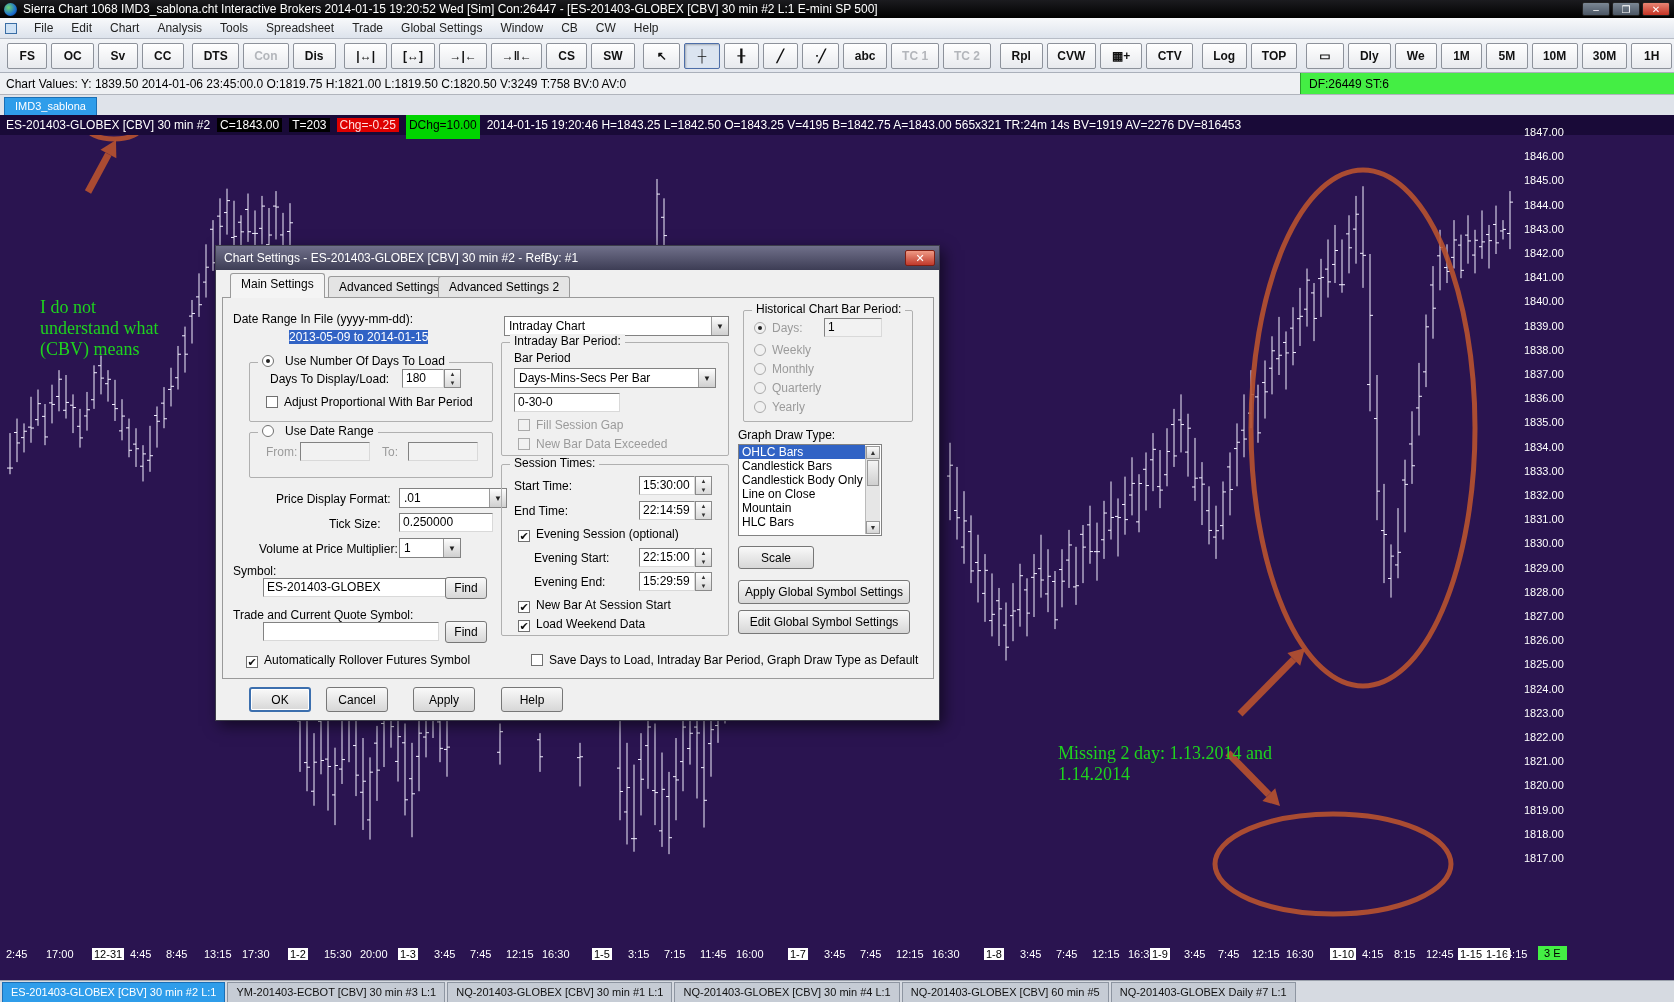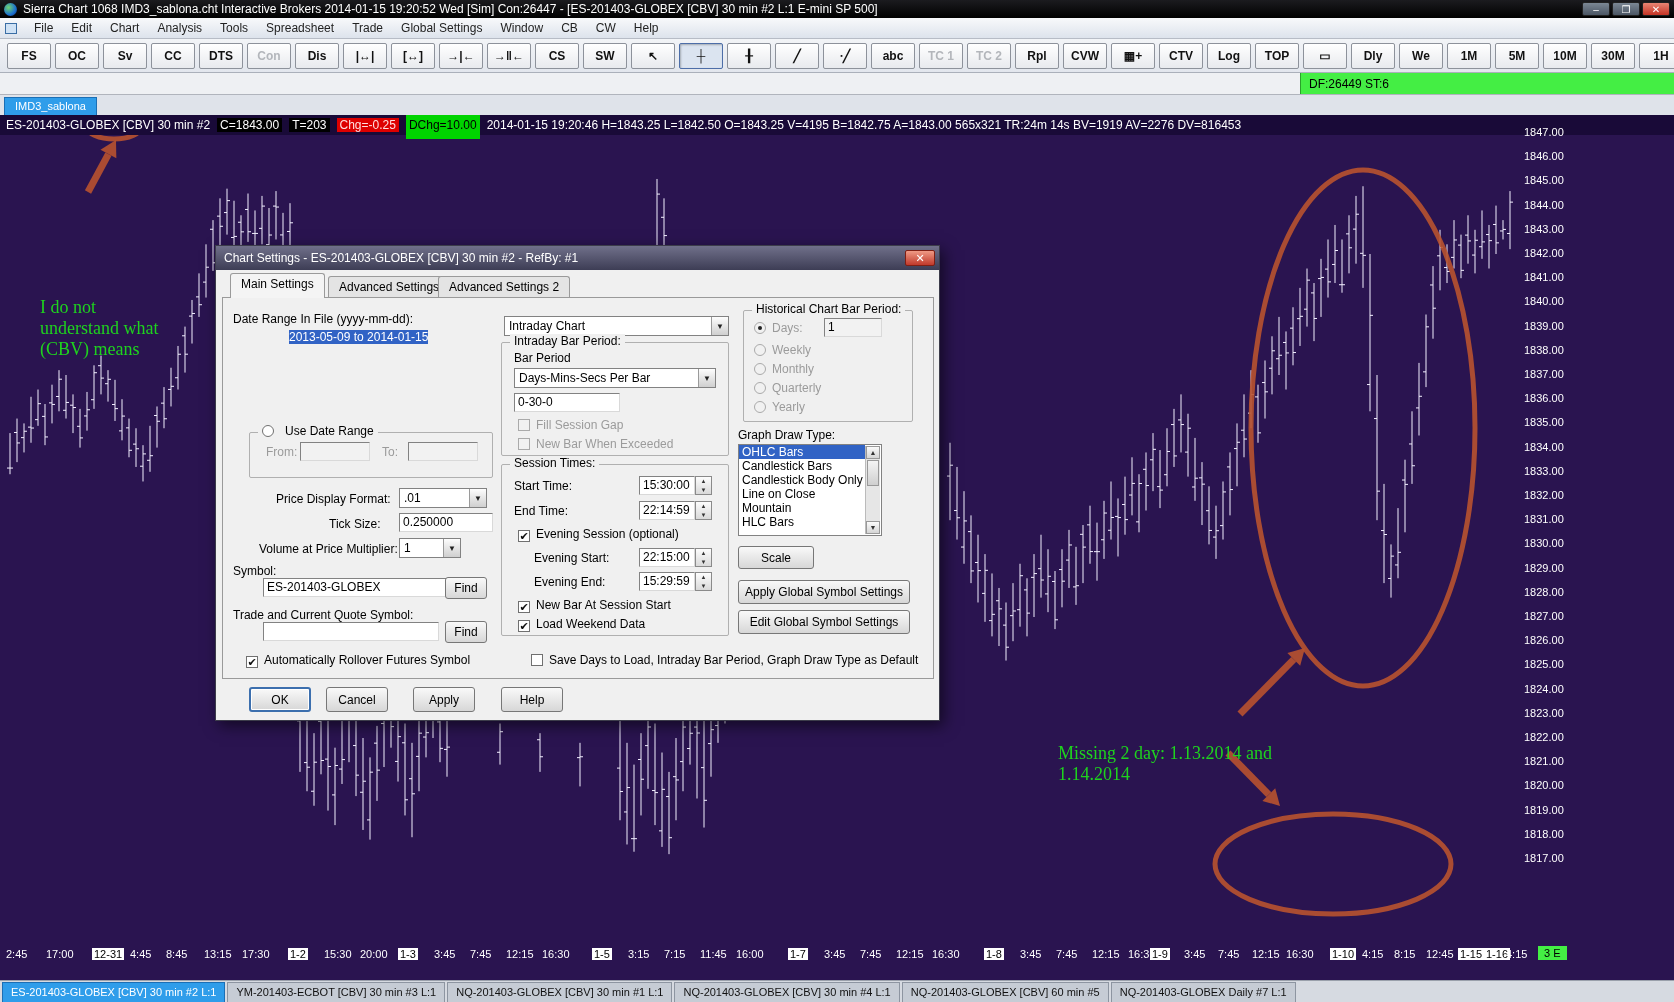--- a/index.html
+++ b/index.html
@@ -10,21 +10,21 @@
   #titlebar{left:0;top:0;width:1674px;height:18px;background:linear-gradient(180deg,#1b1b1f,#000);color:#fff;font-size:12px;display:flex;align-items:center;gap:6px;padding:0 4px;z-index:40}
   #app-icon{width:13px;height:13px;border-radius:50%;background:radial-gradient(circle at 35% 35%,#6fd46f,#1b6fd0 60%,#0a2f6b)}
   #win-controls{margin-left:auto;display:flex;gap:2px}
   .wbtn{width:28px;height:14px;font-size:10px;line-height:13px;text-align:center;color:#fff;background:linear-gradient(#7b8794,#4b5664);border:1px solid #222;border-radius:2px}
   .wbtn.close{background:linear-gradient(#e98573,#c43425)}
   #menubar{left:0;top:18px;width:1674px;height:21px;background:linear-gradient(#f8f9fb,#dde3ec);border-bottom:1px solid #b7bcc6;display:flex;align-items:center;font-size:12px;color:#222;z-index:40}
   #child-icon{width:12px;height:11px;background:#cfe2f5;border:1px solid #3a6ea5;margin:0 8px 0 5px}
   .mitem{padding:2px 9px;cursor:default}
   
   #toolbar{left:0;top:39px;width:1674px;height:34px;background:linear-gradient(#f2f4f7,#e2e6ed);border-bottom:1px solid #aab0ba;display:flex;align-items:center;padding-left:5px;z-index:40}
-  .tbtn{min-width:30px;height:26px;margin:0 2px;padding:0 21px;background:linear-gradient(#ffffff,#e8eaee);border:1px solid #8d929b;border-radius:2px;font-size:12px;font-weight:bold;color:#111;display:flex;align-items:center;justify-content:center;white-space:nowrap}
+  .tbtn{min-width:30px;height:26px;margin:0 2px;padding:0 14px;background:linear-gradient(#ffffff,#e8eaee);border:1px solid #8d929b;border-radius:2px;font-size:12px;font-weight:bold;color:#111;display:flex;align-items:center;justify-content:center;white-space:nowrap}
   .tbtn.dis{color:#b3b6bb;font-weight:bold}
   .tbtn.pressed{background:#dbe4f0;border:1px solid #4d6ea8;box-shadow:inset 1px 1px 2px rgba(0,0,0,.25)}
   .tsep{width:7px;height:26px}
   
   #valuesbar{left:0;top:73px;width:1674px;height:22px;background:#eef0f3;border-bottom:1px solid #b0b4bc;font-size:12px;color:#000;display:flex;align-items:center;z-index:40}
   #values-text{padding-left:6px}
   #df-badge{position:absolute;left:1300px;top:0;right:0;height:100%;background:#44ee44;color:#000;display:flex;align-items:center;padding-left:8px;border-left:1px solid #2aa12a}
   
   #tabstrip{left:0;top:95px;width:1674px;height:20px;background:#dfe3ea;z-index:40}
   #sheet-tab{position:absolute;left:4px;top:2px;height:18px;background:#2f9dea;color:#fff;font-size:11px;padding:2px 10px;border:1px solid #1b6fb5;border-bottom:none}
@@ -145,20 +145,21 @@
     <span class="tbtn">Dly</span>
     <span class="tbtn">We</span>
     <span class="tbtn">1M</span>
     <span class="tbtn">5M</span>
     <span class="tbtn">10M</span>
     <span class="tbtn">30M</span>
     <span class="tbtn">1H</span>
   </div>
 
 <div id="valuesbar" class="abs">
+  <span id="values-text">Chart Values: Y: 1839.50  2014-01-06  23:45:00.0  O:1819.75  H:1821.00  L:1819.50  C:1820.50  V:3249  T:758  BV:0  AV:0</span>
   <span id="df-badge">DF:26449  ST:6</span>
 </div>
 
 <div id="tabstrip" class="abs">
   <span id="sheet-tab">IMD3_sablona</span>
 </div>
 
 <div id="chart" class="abs">
   <svg class="layer" id="bars-svg" width="1674" height="865">
       <line x1="10" x2="10" y1="318.0800000000022" y2="359.2199999999978" stroke="#f2efff" stroke-width="1"></line>
@@ -778,34 +779,47 @@
   <span class="dtab" style="left:112px">Advanced Settings</span>
   <span class="dtab" style="left:222px">Advanced Settings 2</span>
 
   <div id="dlg-panel"></div>
 
   <span class="abs lbl" style="left:17px;top:66px">Date Range In File (yyyy-mm-dd):</span>
   <div class="abs" style="left:73px;top:84px;width:202px;height:19px">
     <span class="sel-text">2013-05-09 to 2014-01-15</span>
   </div>
 
+  <div class="grp" style="left:33px;top:116px;width:244px;height:60px">
+    <span class="legend">
+        <span class="radio sel"></span>
+        <span class="lbl">Use Number Of Days To Load</span>
+      </span>
+    <span class="abs lbl" style="left:20px;top:9px">Days To Display/Load:</span>
+    <span class="abs inp" style="left:152px;top:6px;width:42px">180</span>
+    <span class="abs spin" style="left:194px;top:6px">
+        <div>▲</div>
+        <div>▼</div>
+      </span>
+    <span class="abs" style="left:16px;top:32px"><span class="cb"></span><span class="lbl">Adjust Proportional With Bar Period</span></span>
+  </div>
 
   <div class="grp" style="left:33px;top:186px;width:244px;height:46px">
     <span class="legend">
         <span class="radio"></span>
         <span class="lbl">Use Date Range</span>
       </span>
     <span class="abs lbl dis" style="left:16px;top:12px">From:</span>
     <span class="abs inp disabled" style="left:50px;top:9px;width:70px"></span>
     <span class="abs lbl dis" style="left:132px;top:12px">To:</span>
     <span class="abs inp disabled" style="left:158px;top:9px;width:70px"></span>
   </div>
 
   <span class="abs lbl" style="left:60px;top:246px">Price Display Format:</span>
-  <span class="abs drop" style="left:183px;top:242px;width:88px">
+  <span class="abs drop" style="left:183px;top:242px;width:108px">
       <span class="dv">.01</span>
       <span class="da">▼</span>
     </span>
 
   <span class="abs lbl" style="left:113px;top:271px">Tick Size:</span>
   <span class="abs inp" style="left:183px;top:267px;width:94px">0.250000</span>
 
   <span class="abs lbl" style="left:43px;top:296px">Volume at Price Multiplier:</span>
   <span class="abs drop" style="left:183px;top:292px;width:62px">
       <span class="dv">1</span>
@@ -831,21 +845,21 @@
     <span class="legend">
         <span class="lbl">Intraday Bar Period:</span>
       </span>
     <span class="abs lbl" style="left:12px;top:8px">Bar Period</span>
     <span class="abs drop" style="left:12px;top:25px;width:202px">
         <span class="dv">Days-Mins-Secs Per Bar</span>
         <span class="da">▼</span>
       </span>
     <span class="abs inp" style="left:12px;top:50px;width:106px">0-30-0</span>
     <span class="abs" style="left:16px;top:75px"><span class="cb disabled"></span><span class="lbl dis">Fill Session Gap</span></span>
-    <span class="abs" style="left:16px;top:94px"><span class="cb disabled"></span><span class="lbl dis">New Bar When Exceeded</span></span>
+    <span class="abs" style="left:16px;top:94px"><span class="cb disabled"></span><span class="lbl dis">New Bar Data Exceeded</span></span>
   </div>
 
   <div class="grp" style="left:285px;top:218px;width:228px;height:172px">
     <span class="legend">
         <span class="lbl">Session Times:</span>
       </span>
     <span class="abs lbl" style="left:12px;top:14px">Start Time:</span>
     <span class="abs inp" style="left:137px;top:11px;width:56px">15:30:00</span>
     <span class="abs spin" style="left:193px;top:11px">
         <div>▲</div>

